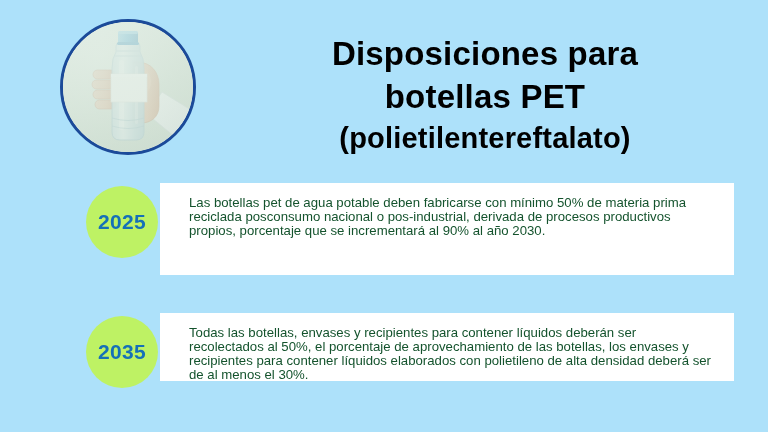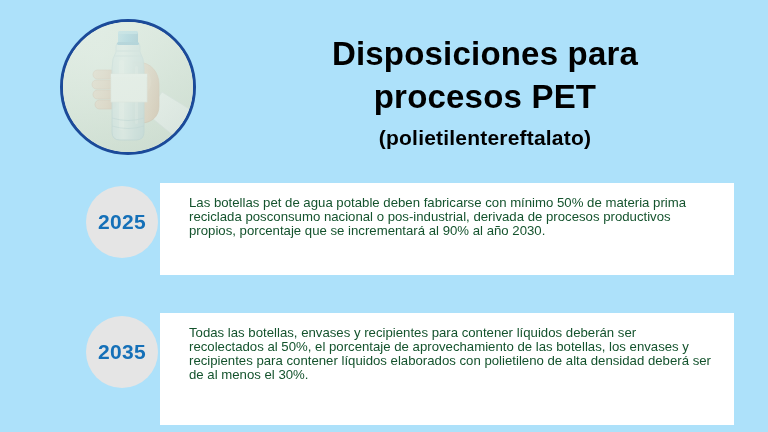--- a/index.html
+++ b/index.html
@@ -51,53 +51,53 @@
     font-weight:bold;
     letter-spacing:.2px;
   }
   .title .l1, .title .l2 {
     display:block;
     font-size:33px;
     line-height:43px;
   }
   .title .l3 {
     display:block;
-    font-size:21px;
+    font-size:29px;
     line-height:40px;
   }
 
   
   .row { position:absolute; left:0; }
   .row-2025 { top:183px; }
   .row-2030 { top:313px; }
 
   .card {
     position:absolute;
     left:160px;
     width:574px;
     background:#ffffff;
   }
   .card-2025 { height:92px; }
-  .card-2030 { height:112px; }
+  .card-2030 { height:68px; }
 
   .card-text {
     position:absolute;
     left:29px; top:13px;
     right:20px;
     color:#14532d;
     font-size:13.2px;
     line-height:14px;
   }
 
   .badge {
     position:absolute;
     left:86px; top:3px;
     width:72px; height:72px;
     border-radius:50%;
-    background:#e5e5e5;
+    background:#bef264;
     display:flex;
     align-items:center;
     justify-content:center;
     z-index:3;
   }
   .badge span {
     color:#1570b8;
     font-size:21px;
     font-weight:bold;
     letter-spacing:.3px;
@@ -166,21 +166,21 @@
       <rect x="54" y="20" width="22" height="3" rx="1.5" fill="#2f8fc2"></rect>
 
       <rect x="48" y="52" width="36" height="28" fill="#fdfdfb" stroke="#e6e6e2" stroke-width="0.7"></rect>
       <rect x="48" y="52" width="36" height="3" fill="#ffffff" opacity=".9"></rect>
     </svg>
   </div>
 </div>
 
 <div class="title">
   <span class="l1">Disposiciones para</span>
-  <span class="l2">procesos PET</span>
+  <span class="l2">botellas PET</span>
   <span class="l3">(polietilentereftalato)</span>
 </div>
 
 <div class="row row-2025">
   <div class="card card-2025">
     <div class="card-text">Las botellas pet de agua potable deben fabricarse con mínimo 50% de materia prima reciclada posconsumo nacional o pos-industrial, derivada de procesos productivos propios, porcentaje que se incrementará al 90% al año 2030.</div>
   </div>
   <div class="badge">
     <span>2025</span>
   </div>

